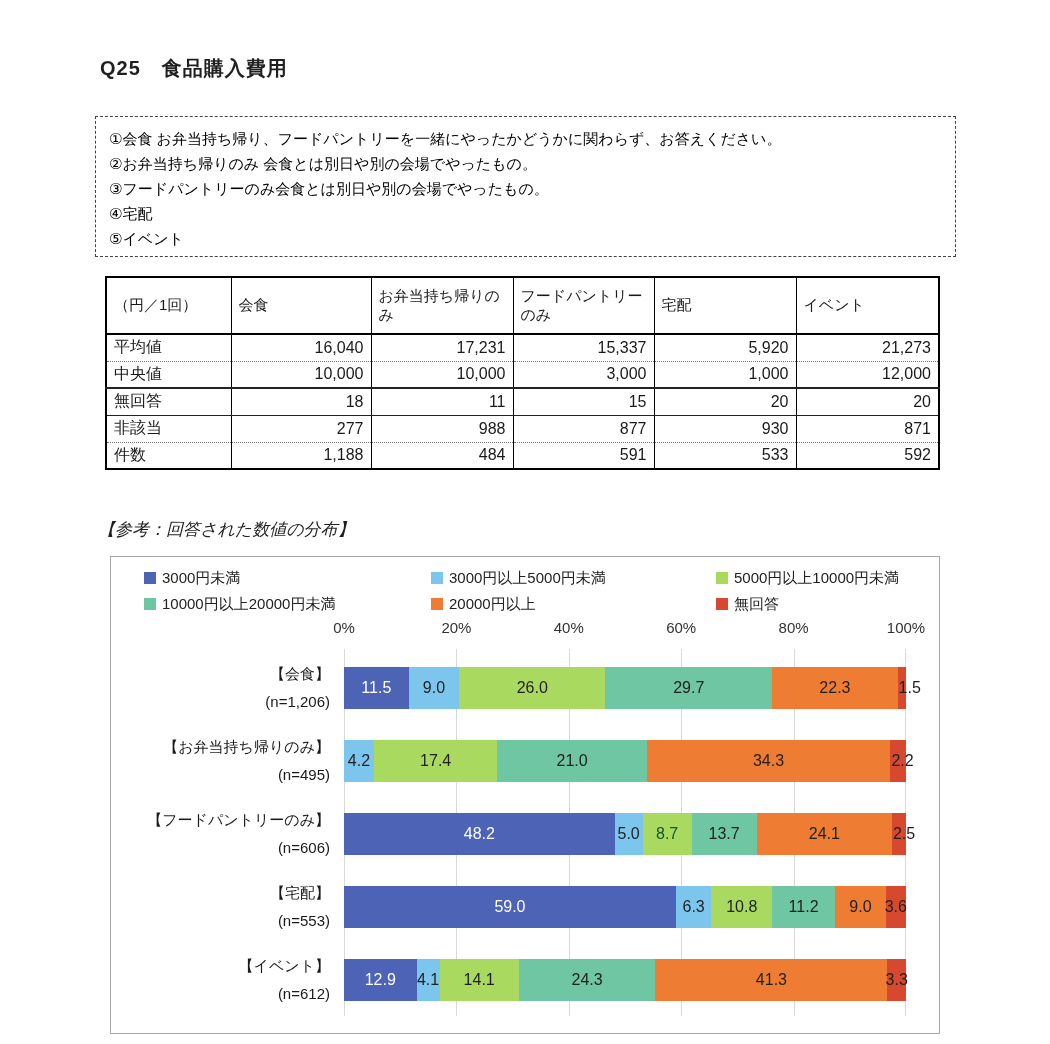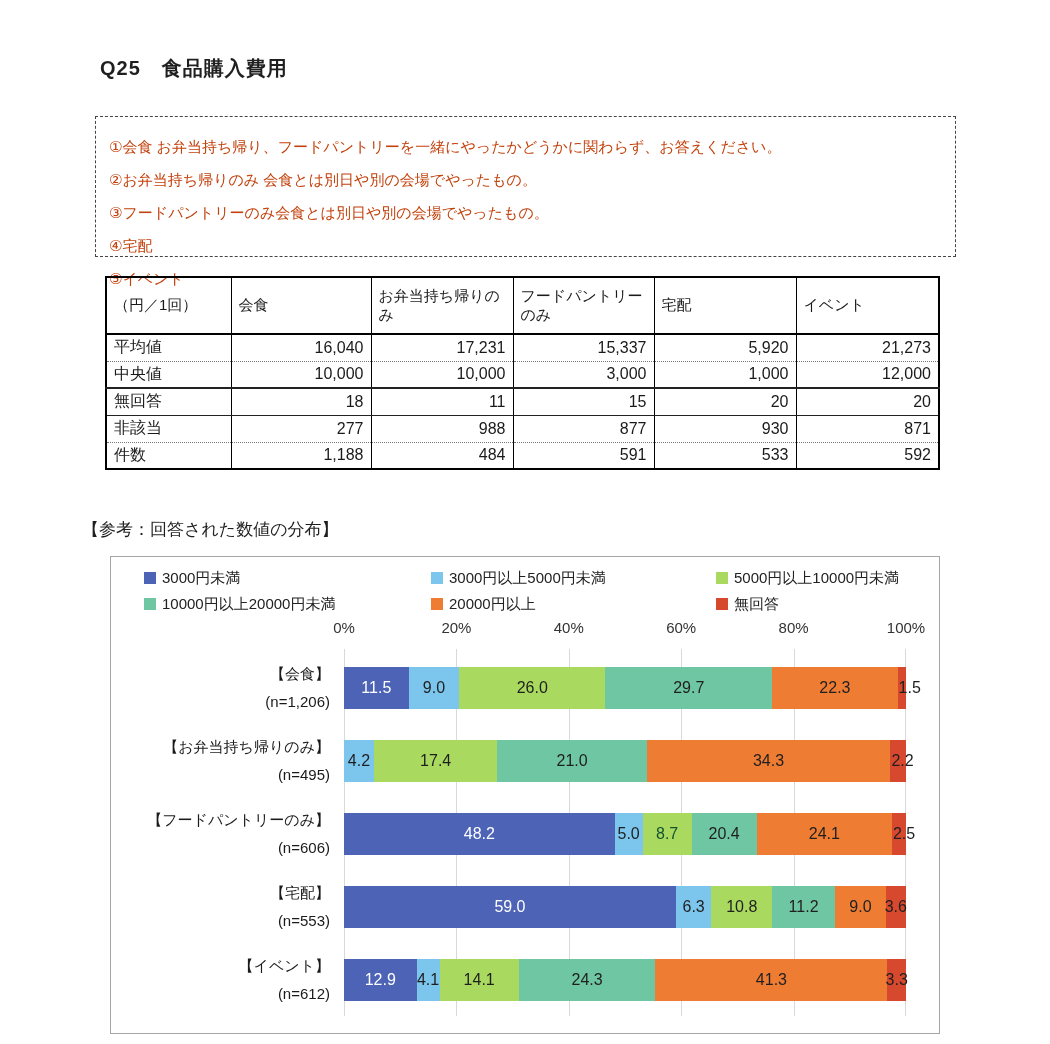--- a/index.html
+++ b/index.html
@@ -6,41 +6,41 @@
   html,body { background:#ffffff; }
   body { font-family:"Liberation Sans","DejaVu Sans",sans-serif; color:#1a1a1a; }
   .page { position:relative; width:1050px; height:1044px; background:#fff; overflow:hidden; }
 
   
   .title { position:absolute; left:100px; top:55px; font-size:20px; color:#1f1f1f; letter-spacing:1px;font-weight:bold; }
 
   
   .notes { position:absolute; left:95px; top:116px; width:861px; height:141px;
            border:1px dashed #444; padding:9px 13px; }
-  .note-line { font-size:15px; line-height:25px; color:#c2410c; white-space:nowrap;margin-top:8px; }
+  .note-line { font-size:15px; line-height:25px; color:#000000; white-space:nowrap; }
 
   
   .stats-table { position:absolute; left:105px; top:276px; border-collapse:collapse;
                  table-layout:fixed; width:833px; border:2px solid #000; }
   .stats-table th, .stats-table td { border-left:1px solid #000; padding:2px 7px;
                  font-size:15px; font-weight:normal; vertical-align:middle; }
   .stats-table thead th { height:57px; text-align:left; border-bottom:2px solid #000; font-size:15px; }
   .stats-table tbody td { height:27px; font-size:16px; }
   .stats-table td.rowlabel { text-align:left; }
   .stats-table td.num { text-align:right; }
   .stats-table col.c0 { width:125px; } .stats-table col.c1 { width:140px; }
   .stats-table col.c2 { width:142px; } .stats-table col.c3 { width:141px; }
   .stats-table col.c4 { width:142px; } .stats-table col.c5 { width:143px; }
   .stats-table tbody tr:nth-child(1) td { border-bottom:1px dotted #777; }
   .stats-table tbody tr:nth-child(2) td { border-bottom:2px solid #222; }
   .stats-table tbody tr:nth-child(3) td { border-bottom:1px solid #222; }
   .stats-table tbody tr:nth-child(4) td { border-bottom:1px dotted #777; }
 
   
-  .section-heading { position:absolute; left:82px; top:518px; font-size:17px; color:#1f1f1f; }
+  .section-heading { position:absolute; left:98px; top:518px; font-size:17px; color:#1f1f1f;font-style:italic; }
 
   
   .chart-box { position:absolute; left:110px; top:556px; width:830px; height:478px;
                background:#fff; border:1px solid #a6a6a6; }
   .legend { position:absolute; left:33px; top:8px; width:775px;
             display:grid; grid-template-columns:287px 285px 1fr; }
   .legend-item { display:flex; align-items:center; height:26px; font-size:15px; color:#222; }
   .swatch { width:12px; height:12px; margin-right:6px; flex:0 0 12px; }
   .axis { position:absolute; left:233px; top:62px; width:562px; height:26px; }
   .tick { position:absolute; top:0; transform:translateX(-50%); font-size:15px; color:#333; }
@@ -239,21 +239,21 @@
             <div class="seg" style="background: rgb(76, 99, 182); flex: 48.2 48.2 0px;">
               <span style="color: rgb(255, 255, 255);">48.2</span>
             </div>
             <div class="seg" style="background: rgb(124, 198, 238); flex: 5 5 0px;">
               <span style="color: rgb(31, 31, 31);">5.0</span>
             </div>
             <div class="seg" style="background: rgb(169, 217, 95); flex: 8.7 8.7 0px;">
               <span style="color: #14532d;">8.7</span>
             </div>
             <div class="seg" style="background: rgb(110, 198, 163); flex: 11.6 11.6 0px;">
-              <span style="color: rgb(31, 31, 31);">20.4</span>
+              <span style="color: rgb(31, 31, 31);">13.7</span>
             </div>
             <div class="seg" style="background: rgb(238, 125, 51); flex: 24.1 24.1 0px;">
               <span style="color: rgb(31, 31, 31);">24.1</span>
             </div>
             <div class="seg label-overflow" style="background: rgb(214, 73, 47); flex: 2.5 2.5 0px;">
               <span style="color: rgb(31, 31, 31);">2.5</span>
             </div>
           </div>
         </div>
         <div class="chart-row">

